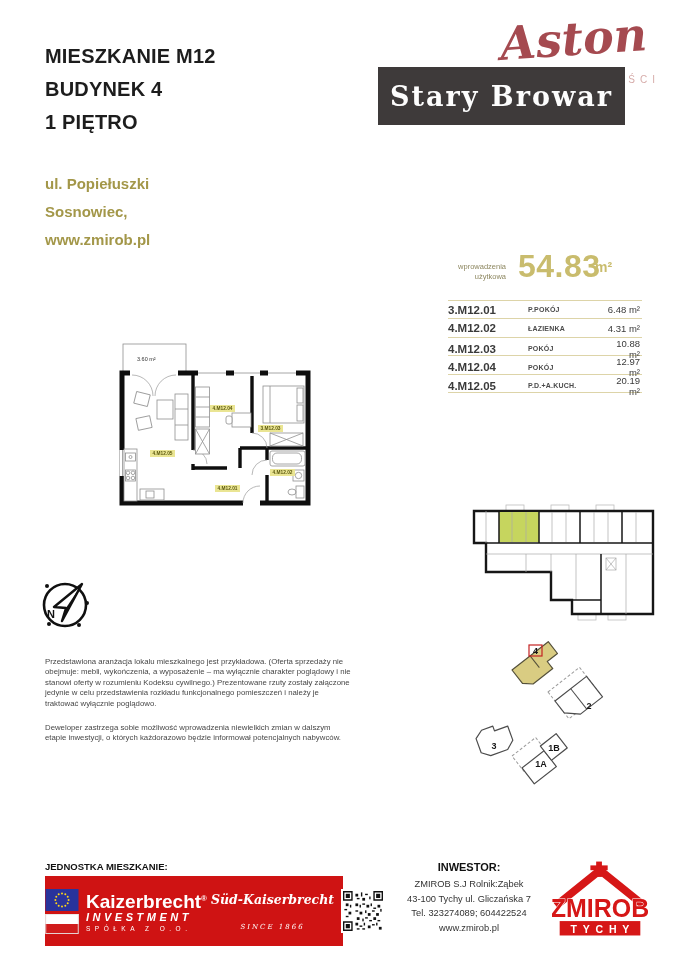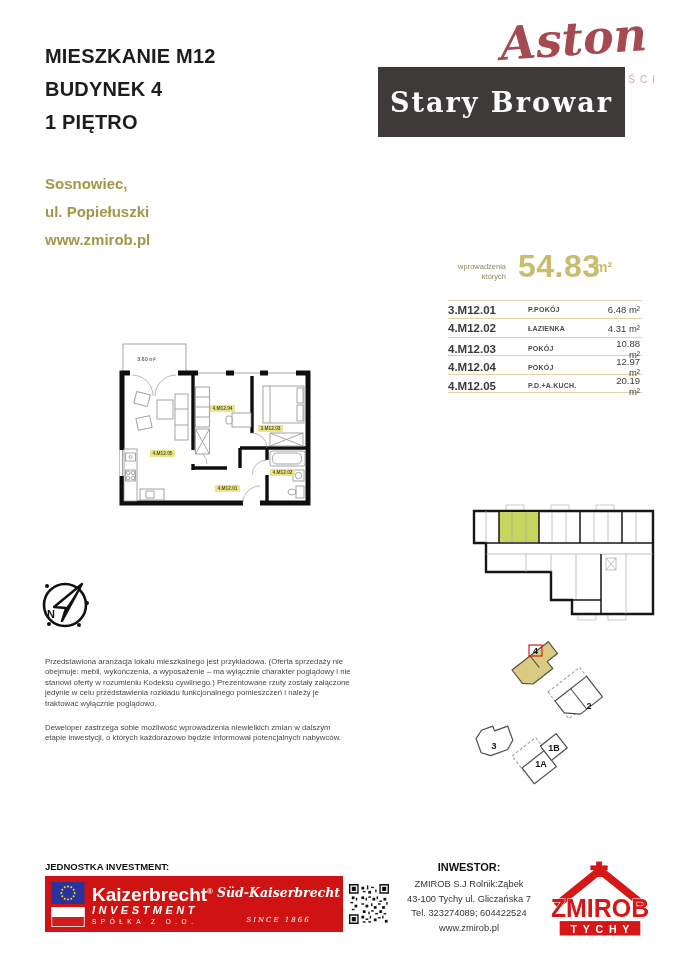--- a/index.html
+++ b/index.html
@@ -7,21 +7,21 @@
         font-family:"Liberation Sans",sans-serif;color:#1c1c1c;}
   .abs{position:absolute;}
 
   
   .hdr-title{left:45px;top:40px;font-size:20px;font-weight:700;line-height:33px;color:#1d1d1d;letter-spacing:.2px;}
   .addr{left:45px;top:170px;font-size:15px;line-height:28px;color:#a39749;font-weight:600;}
   .aston{left:500px;top:12px;font-family:"DejaVu Serif",serif;font-style:italic;font-weight:700;
          font-size:46px;color:#a54a50;transform:rotate(-4deg);z-index:3;}
   .aston-sub{left:448px;top:74px;width:212px;text-align:right;font-size:10px;letter-spacing:5px;
              color:#d6aba9;z-index:1;}
-  .brand-box{left:378px;top:67px;width:247px;height:70px;background:#3e3a3a;z-index:2;
+  .brand-box{left:378px;top:67px;width:247px;height:58px;background:#3e3a3a;z-index:2;
              display:flex;align-items:center;justify-content:center;}
   .brand-box span{color:#fdfdfd;font-family:"DejaVu Serif",serif;font-weight:700;font-size:27px;letter-spacing:2px;}
 
   
   .a-label{left:446px;top:262px;width:60px;text-align:right;font-size:7.5px;line-height:9.5px;color:#8d8760;}
   .a-value{left:518px;top:248px;font-size:32px;font-weight:700;color:#c9bc6d;letter-spacing:.5px;}
   .a-unit{left:595px;top:259px;font-size:14px;font-weight:700;color:#c9bc6d;}
 
   
   .rt{left:448px;top:300px;width:194px;border-bottom:1px solid #ddd4a8;}
@@ -29,22 +29,22 @@
   .rt-code{font-size:11.5px;font-weight:600;color:#3a3a3a;}
   .rt-name{font-size:7px;font-weight:700;color:#4a4a4a;letter-spacing:.2px;}
   .rt-area{font-size:9.5px;color:#3a3a3a;text-align:right;padding-right:2px;}
 
   
   .disc{left:45px;top:657px;width:308px;font-size:7.8px;line-height:10.4px;color:#474747;}
   .disc p{margin:0 0 14px 0;}
 
   
   .f-label{left:45px;top:861px;font-size:9.5px;font-weight:700;color:#111;}
-  .kz-banner{left:45px;top:876px;width:298px;height:56px;background:#cf1313;display:flex;align-items:center;
-             padding:4px 6px;box-sizing:border-box;gap:7px;}
+  .kz-banner{left:45px;top:876px;width:298px;height:70px;background:#cf1313;display:flex;align-items:center;
+             padding:4px 0;box-sizing:border-box;gap:7px;}
   .flags{display:flex;flex-direction:column;gap:3px;}
   .kz-main{color:#fff;min-width:118px;}
   .kz-name{font-size:19px;font-weight:800;line-height:19px;white-space:nowrap;}
   .kz-name sup{font-size:8px;}
   .kz-inv{font-size:11px;font-style:italic;letter-spacing:3.5px;font-weight:600;line-height:13px;}
   .kz-sp{font-size:6.5px;letter-spacing:4.5px;line-height:9px;}
   .kz-script{color:#fff;text-align:center;flex:1;}
   .kz-sud{font-family:"DejaVu Serif",serif;font-style:italic;font-weight:700;font-size:12.5px;white-space:nowrap;}
   .kz-since{font-family:"DejaVu Serif",serif;font-style:italic;font-size:7px;letter-spacing:2px;margin-top:16px;}
   .qr-wrap{background:#fff;padding:2px;line-height:0;}
@@ -84,34 +84,34 @@
 
 <div id="page">
 
   <div class="abs hdr-title">
     <div>MIESZKANIE M12</div>
     <div>BUDYNEK 4</div>
     <div>1 PIĘTRO</div>
   </div>
 
   <div class="abs addr">
+    <div>ul. Popiełuszki</div>
     <div>Sosnowiec,</div>
-    <div>ul. Popiełuszki</div>
     <div>www.zmirob.pl</div>
   </div>
 
   <div class="abs aston">Aston</div>
   <div class="abs aston-sub">NIERUCHOMOŚCI</div>
   <div class="abs brand-box">
     <span>Stary Browar</span>
   </div>
 
   <div class="abs a-label">
     <div>wprowadzenia</div>
-    <div>których</div>
+    <div>użytkowa</div>
   </div>
   <div class="abs a-value">54.83</div>
   <div class="abs a-unit">m²</div>
 
   <div class="abs rt">
     <div class="rt-row">
       <span class="rt-code">3.M12.01</span>
       <span class="rt-name">P.POKÓJ</span>
       <span class="rt-area">6.48 m²</span>
     </div>
@@ -320,21 +320,21 @@
       <path d="M28,-6 H48 V12 H28 Z" class="bwhite"></path>
     </g>
     <rect x="77" y="17" width="13" height="11" class="b4-box"></rect>
     <text x="83.5" y="26" class="b-lbl">4</text>
     <text x="137" y="81" class="b-lbl">2</text>
     <text x="42" y="121" class="b-lbl">3</text>
     <text x="102" y="123" class="b-lbl">1B</text>
     <text x="89" y="139" class="b-lbl">1A</text>
   </svg>
 
-  <div class="abs f-label">JEDNOSTKA INVESTMENT:</div>
+  <div class="abs f-label">JEDNOSTKA MIESZKANIE:</div>
   <div class="abs kz-banner">
     <div class="flags">
       <svg width="34" height="22" viewBox="0 0 30 20">
         <rect width="30" height="20" fill="#29339c"></rect>
         <g fill="#ffd617">
           <circle cx="15" cy="4" r="0.9"></circle>
             <circle cx="18" cy="4.8" r="0.9"></circle>
             <circle cx="20.2" cy="7" r="0.9"></circle>
           <circle cx="21" cy="10" r="0.9"></circle>
             <circle cx="20.2" cy="13" r="0.9"></circle>

